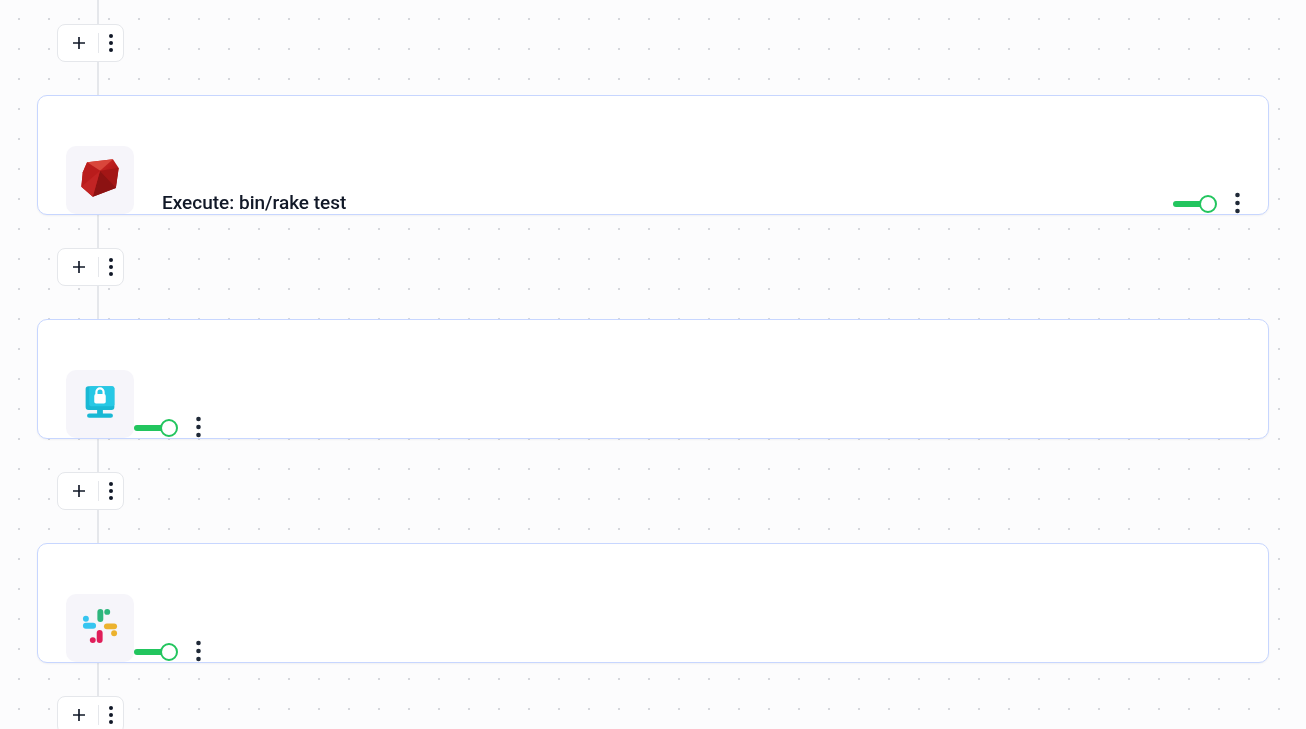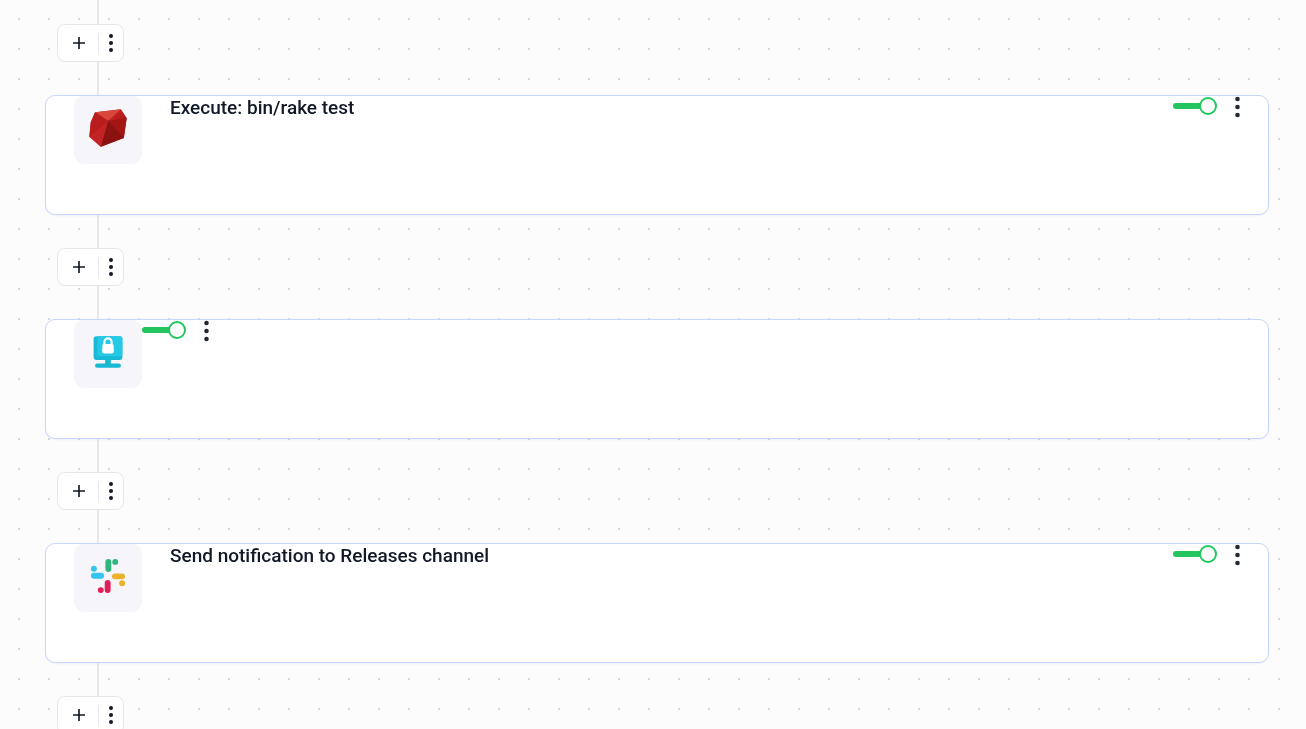--- a/index.html
+++ b/index.html
@@ -69,30 +69,29 @@
     cursor: pointer;
   }
   .plus-icon svg { width: 18px; height: 18px; stroke: currentColor; stroke-width: 2.2; }
   .dots-icon  svg { width: 4px;  height: 18px; fill: currentColor; }
 
   
   .card {
     position: relative;
     z-index: 1;
     display: flex;
-    align-items: flex-start;
+    align-items: flex-end;
     height: 120px;
     padding: 0 28px 0 28px;
     margin-top: 33px;
     margin-bottom: 33px;
     background: #fff;
     border: 1px solid #c7d6ff;
     border-radius: 10px;
     box-shadow: 0 1px 2px rgba(15,23,42,0.05);
-    margin-left: 8px;
   }
 
   .step-icon-box {
     width: 68px;
     height: 68px;
     border-radius: 10px;
     background: #f6f5fa;
     display: flex;
     align-items: center;
     justify-content: center;
@@ -285,21 +284,20 @@
             <rect x="38" y="28" width="20" height="9" rx="4.5" fill="#ecb22e"></rect>
             <circle cx="53.5" cy="43" r="4.5" fill="#ecb22e"></circle>
             <rect x="27" y="38" width="9" height="20" rx="4.5" fill="#e01e5a"></rect>
             <circle cx="21" cy="53.5" r="4.5" fill="#e01e5a"></circle>
             <rect x="6" y="27" width="20" height="9" rx="4.5" fill="#36c5f0"></rect>
             <circle cx="10.5" cy="21" r="4.5" fill="#36c5f0"></circle>
           </g>
         </svg>
       </span>
     </div>
-    <div class="step-label">Send notification to Releases channel</div>
     <div class="toggle">
       <div class="track"></div>
         <div class="knob"></div>
     </div>
     <span class="card-menu">
       <svg viewBox="0 0 5 22">
           <circle cx="2.5" cy="3" r="2.3"></circle>
           <circle cx="2.5" cy="11" r="2.3"></circle>
           <circle cx="2.5" cy="19" r="2.3"></circle>
         </svg>

